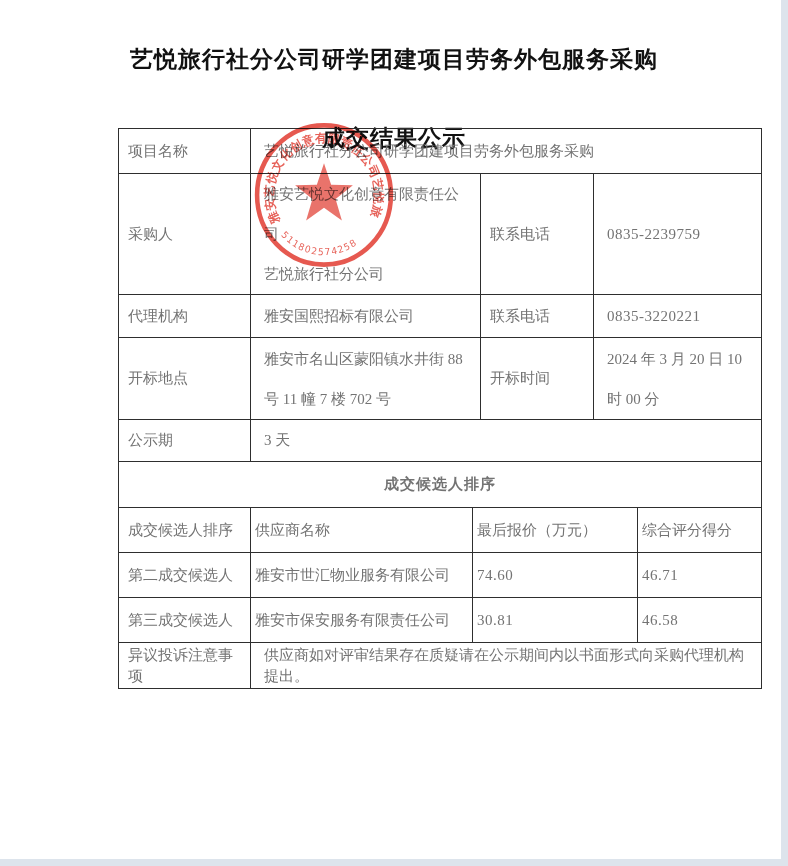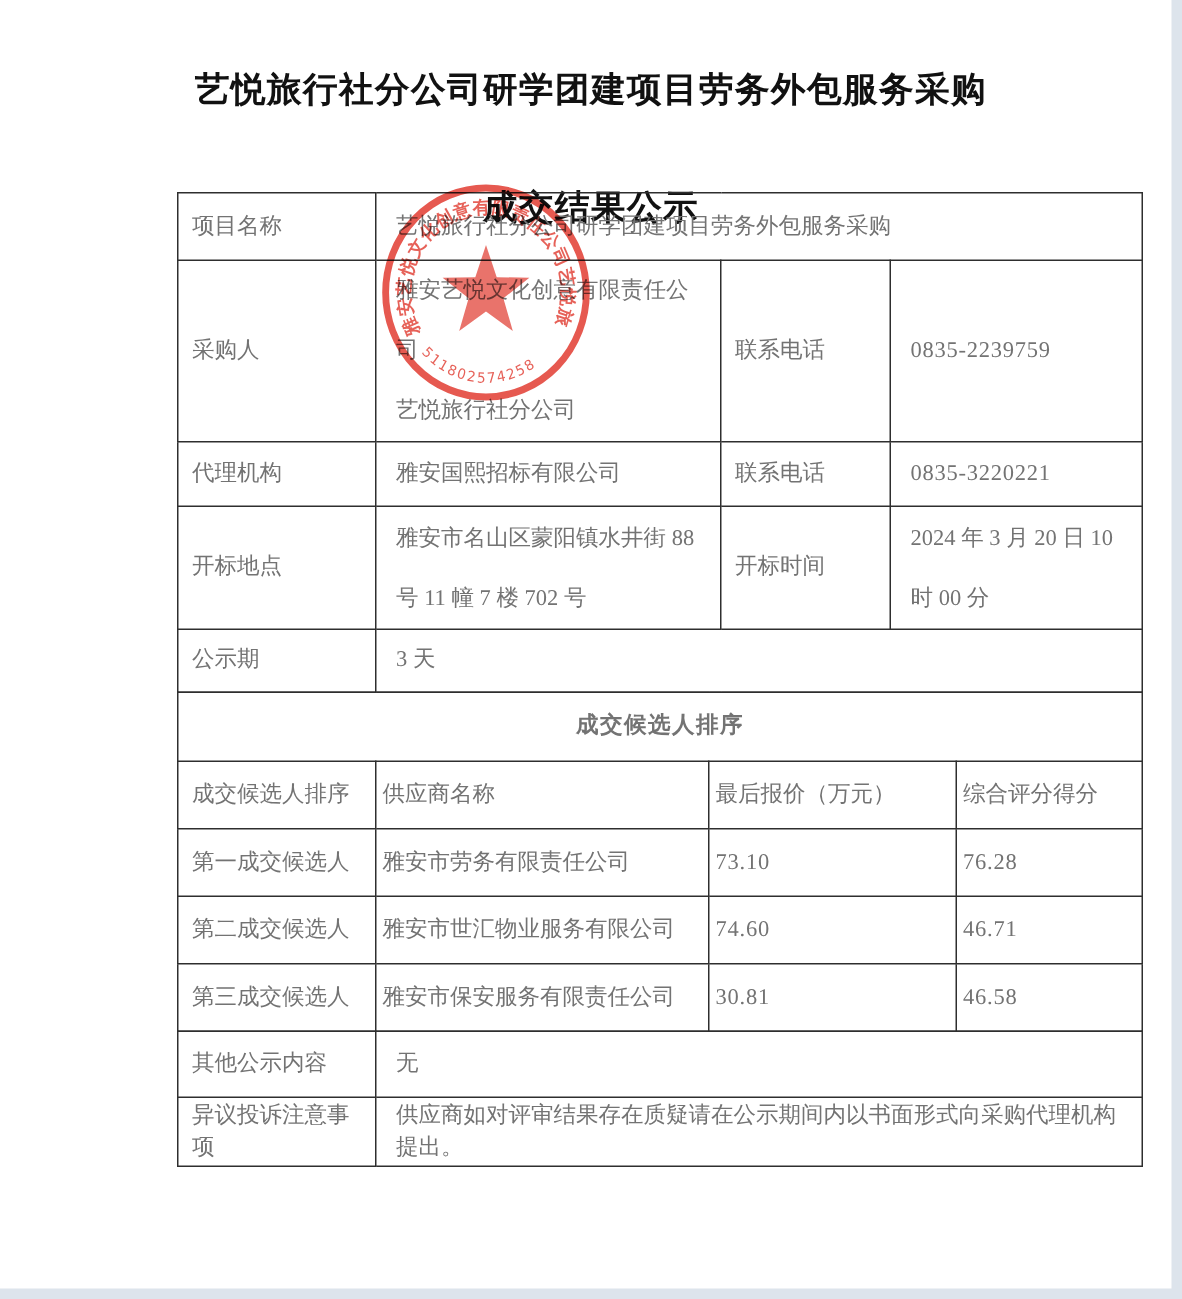--- a/index.html
+++ b/index.html
@@ -100,50 +100,40 @@
         <tr class="h46">
       <td class="section-head" colspan="4">成交候选人排序</td>
     </tr>
     <tr class="h45">
       <td class="lbl">成交候选人排序</td>
       <td class="ctr">供应商名称</td>
       <td class="ctr">最后报价（万元）</td>
       <td class="ctr">综合评分得分</td>
     </tr>
     <tr class="h45">
-      <td class="lbl">第一成交候选人</td>
-      <td class="ctr">雅安市劳务有限责任公司</td>
-      <td class="ctr num">73.10</td>
-      <td class="ctr num">76.28</td>
-    </tr>
-    <tr class="h45">
       <td class="lbl">第二成交候选人</td>
       <td class="ctr">雅安市世汇物业服务有限公司</td>
       <td class="ctr num">74.60</td>
       <td class="ctr num">46.71</td>
     </tr>
     <tr class="h45">
       <td class="lbl">第三成交候选人</td>
       <td class="ctr">雅安市保安服务有限责任公司</td>
       <td class="ctr num">30.81</td>
       <td class="ctr num">46.58</td>
     </tr>
   </tbody>
     </table>
 
   <table>
     <colgroup>
         <col class="c-c1">
         <col class="c-c2">
       </colgroup>
     <tbody>
-        <tr class="h44">
-      <td class="lbl">其他公示内容</td>
-      <td class="val">无</td>
-    </tr>
     <tr class="h46">
       <td class="lbl">异议投诉注意事项</td>
       <td class="val">供应商如对评审结果存在质疑请在公示期间内以书面形式向采购代理机构提出。</td>
     </tr>
   </tbody>
     </table>
 </div>
 
 <svg class="stamp" viewBox="0 0 144 144" preserveAspectRatio="none">
   <g fill="none" stroke="#e0372c">

